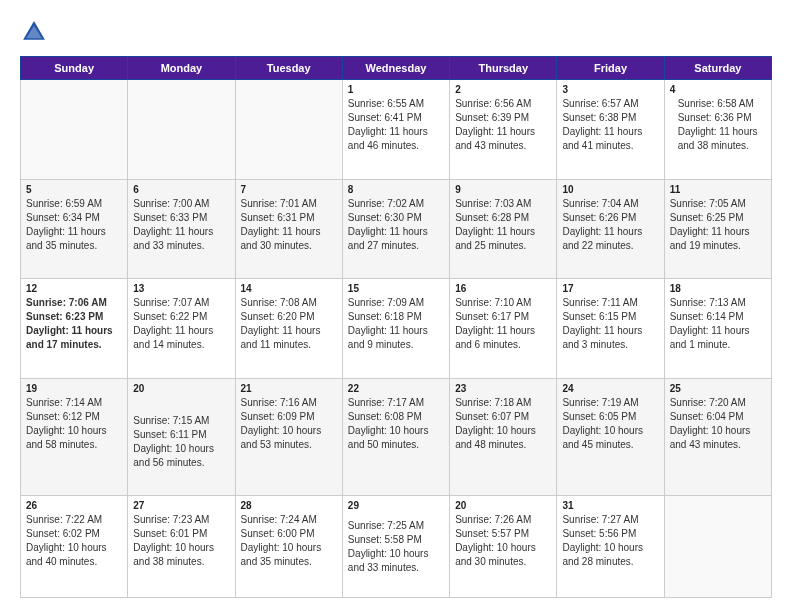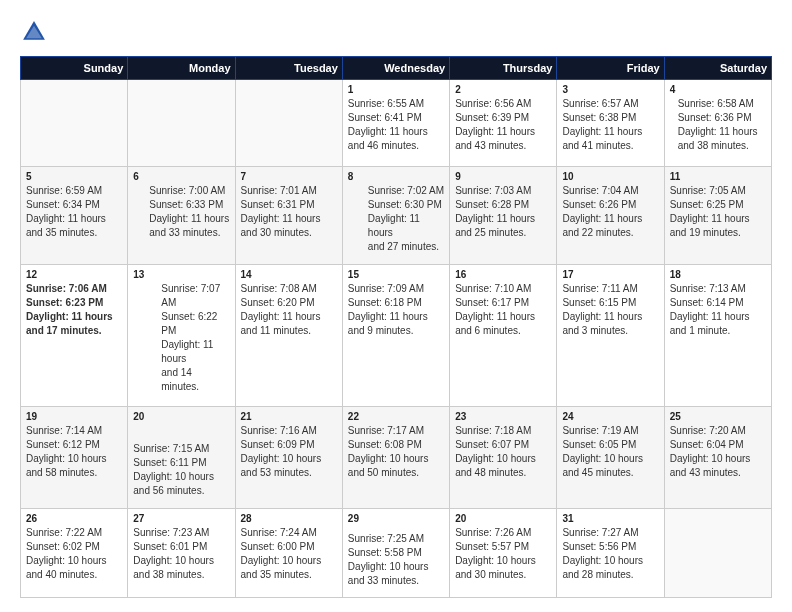--- a/index.html
+++ b/index.html
@@ -55,26 +55,26 @@
       color: #444;
     }
     .calendar {
       flex: 1;
       border: 1px solid #ccc;
       border-collapse: collapse;
       width: 100%;
       table-layout: fixed;
     }
     .calendar th {
-      background: #0f172a;
+      background: #4c1d95;
       color: #fff;
       font-size: 11px;
       font-weight: bold;
       padding: 5px 4px;
-      text-align: right;
+      text-align: center;
       border: 1px solid #1a4499;
     }
     .calendar td {
       vertical-align: top;
       padding: 4px 5px;
       border: 1px solid #ccc;
       font-size: 9.5px;
       color: #222;
       background: #fff;
       height: 82px;
@@ -166,35 +166,35 @@
         <tr>
           <td>
             <div class="day-num">5</div>
             <div class="day-info" style="white-space: pre-line;">Sunrise: 6:59 AM
 Sunset: 6:34 PM
 Daylight: 11 hours
 and 35 minutes.</div>
           </td>
           <td>
             <div class="day-num">6</div>
-            <div class="day-info" style="white-space: pre-line; margin-left: 16px;">Sunrise: 7:00 AM
+            <div class="day-info" style="white-space: pre-line;">Sunrise: 7:00 AM
 Sunset: 6:33 PM
 Daylight: 11 hours
 and 33 minutes.</div>
           </td>
           <td>
             <div class="day-num">7</div>
             <div class="day-info" style="white-space: pre-line;">Sunrise: 7:01 AM
 Sunset: 6:31 PM
 Daylight: 11 hours
 and 30 minutes.</div>
           </td>
           <td>
             <div class="day-num">8</div>
-            <div class="day-info" style="white-space: pre-line; margin-left: 20px;">Sunrise: 7:02 AM
+            <div class="day-info" style="white-space: pre-line;">Sunrise: 7:02 AM
 Sunset: 6:30 PM
 Daylight: 11 hours
 and 27 minutes.</div>
           </td>
           <td>
             <div class="day-num">9</div>
             <div class="day-info" style="white-space: pre-line;">Sunrise: 7:03 AM
 Sunset: 6:28 PM
 Daylight: 11 hours
 and 25 minutes.</div>
@@ -217,21 +217,21 @@
         <tr>
           <td>
             <div class="day-num">12</div>
             <div class="day-info" style="white-space: pre-line; font-weight: bold;">Sunrise: 7:06 AM
 Sunset: 6:23 PM
 Daylight: 11 hours
 and 17 minutes.</div>
           </td>
           <td>
             <div class="day-num">13</div>
-            <div class="day-info" style="white-space: pre-line; margin-left: 28px;">Sunrise: 7:07 AM
+            <div class="day-info" style="white-space: pre-line;">Sunrise: 7:07 AM
 Sunset: 6:22 PM
 Daylight: 11 hours
 and 14 minutes.</div>
           </td>
           <td>
             <div class="day-num">14</div>
             <div class="day-info" style="white-space: pre-line;">Sunrise: 7:08 AM
 Sunset: 6:20 PM
 Daylight: 11 hours
 and 11 minutes.</div>

